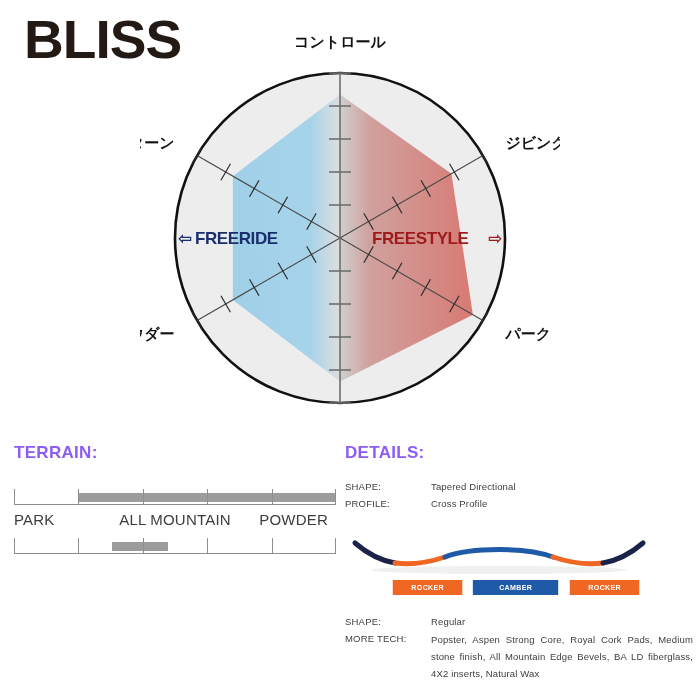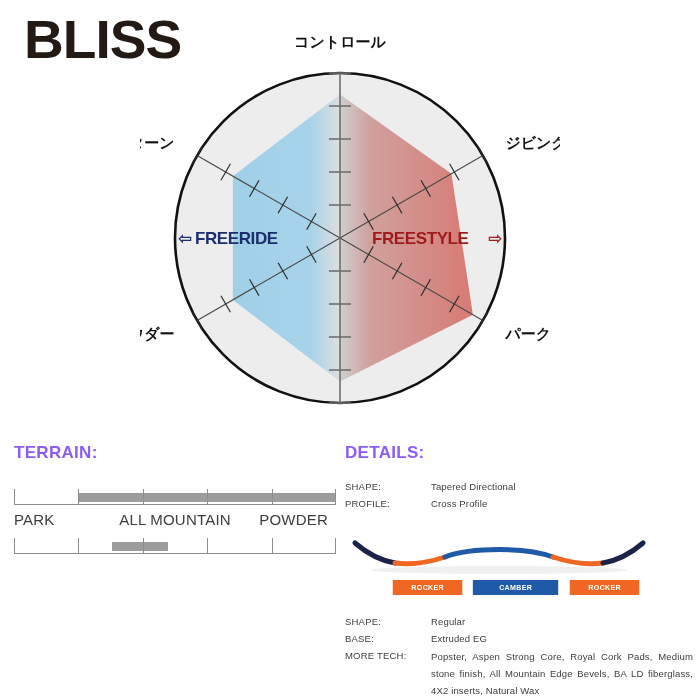--- a/index.html
+++ b/index.html
@@ -321,21 +321,17 @@
       <div class="seg-camber" style="width: 38%;">CAMBER</div>
       <div class="seg-rocker" style="width: 31%;">ROCKER</div>
     </div>
 
   <div class="detail-rows" id="details-lower">
       <div class="detail-row">
         <div class="detail-key">SHAPE:</div>
         <div class="detail-val">Regular</div>
       </div>
       <div class="detail-row">
-        <div class="detail-key">BASE:</div>
-        <div class="detail-val">Extruded EG</div>
-      </div>
-      <div class="detail-row">
         <div class="detail-key">MORE TECH:</div>
         <div class="detail-val justify">Popster, Aspen Strong Core, Royal Cork Pads, Medium stone finish, All Mountain Edge Bevels, BA LD fiberglass, 4X2 inserts, Natural Wax</div>
       </div>
     </div>
 </div>
 
 </body></html>

